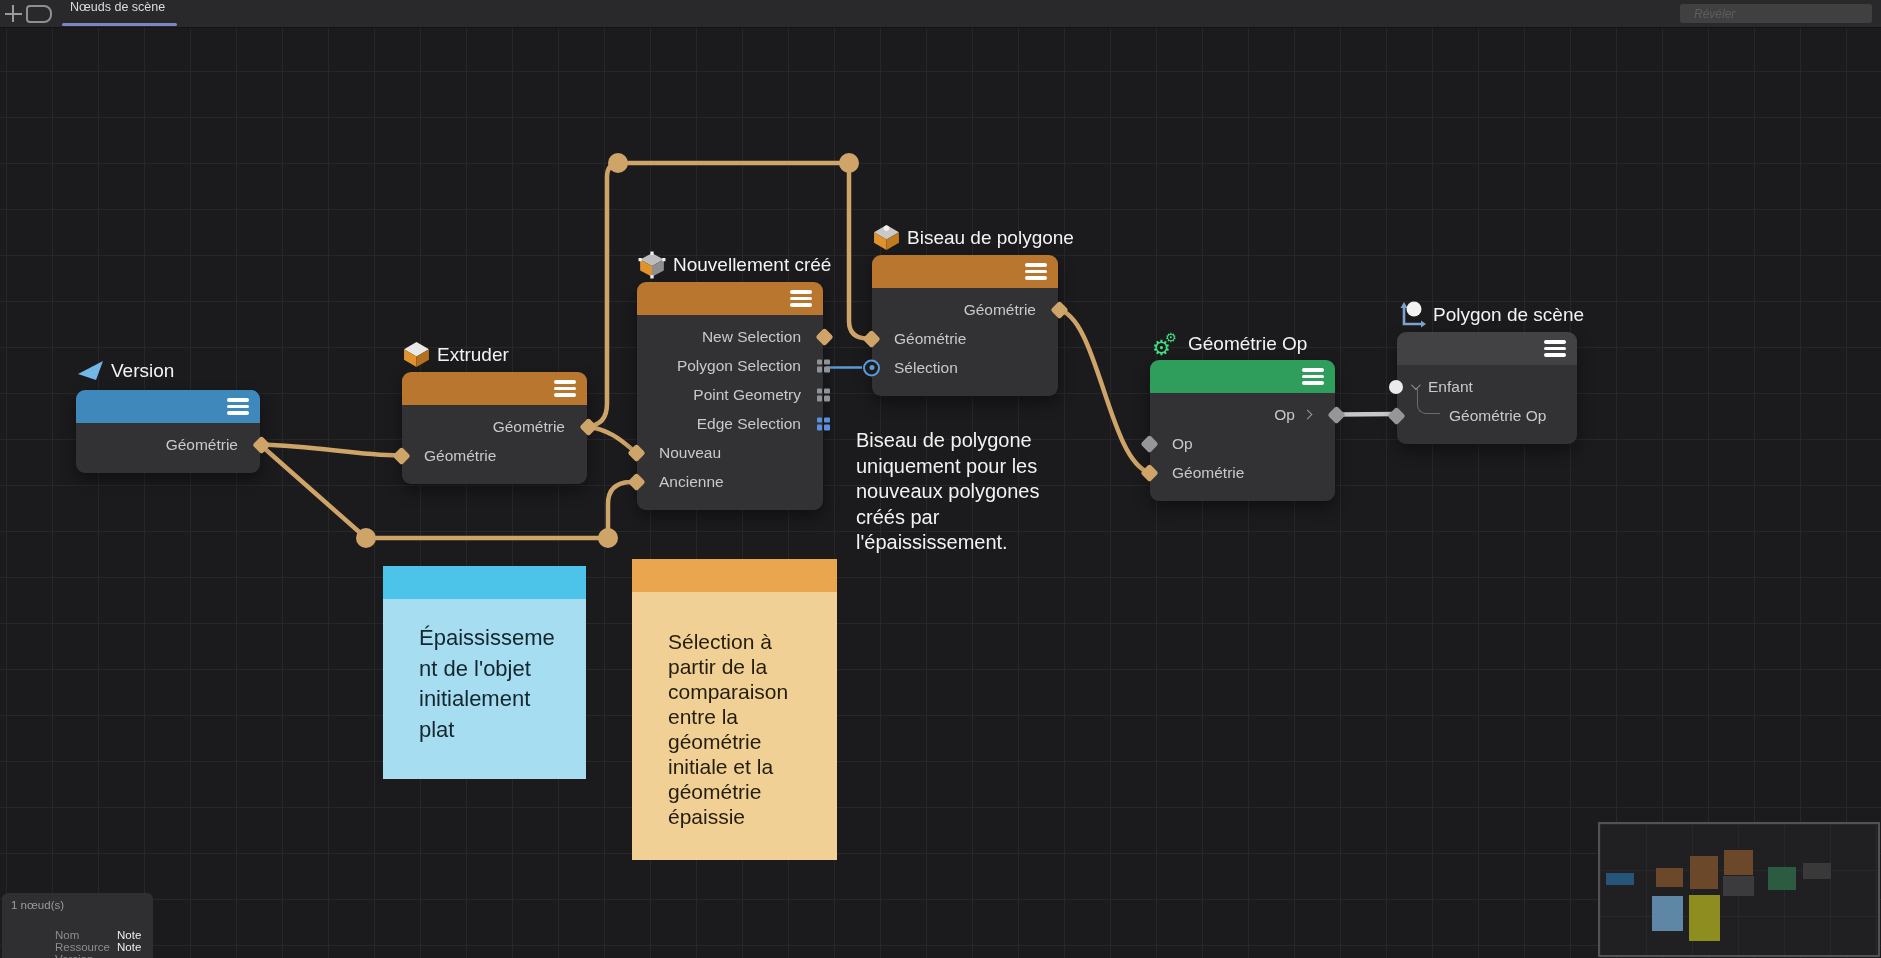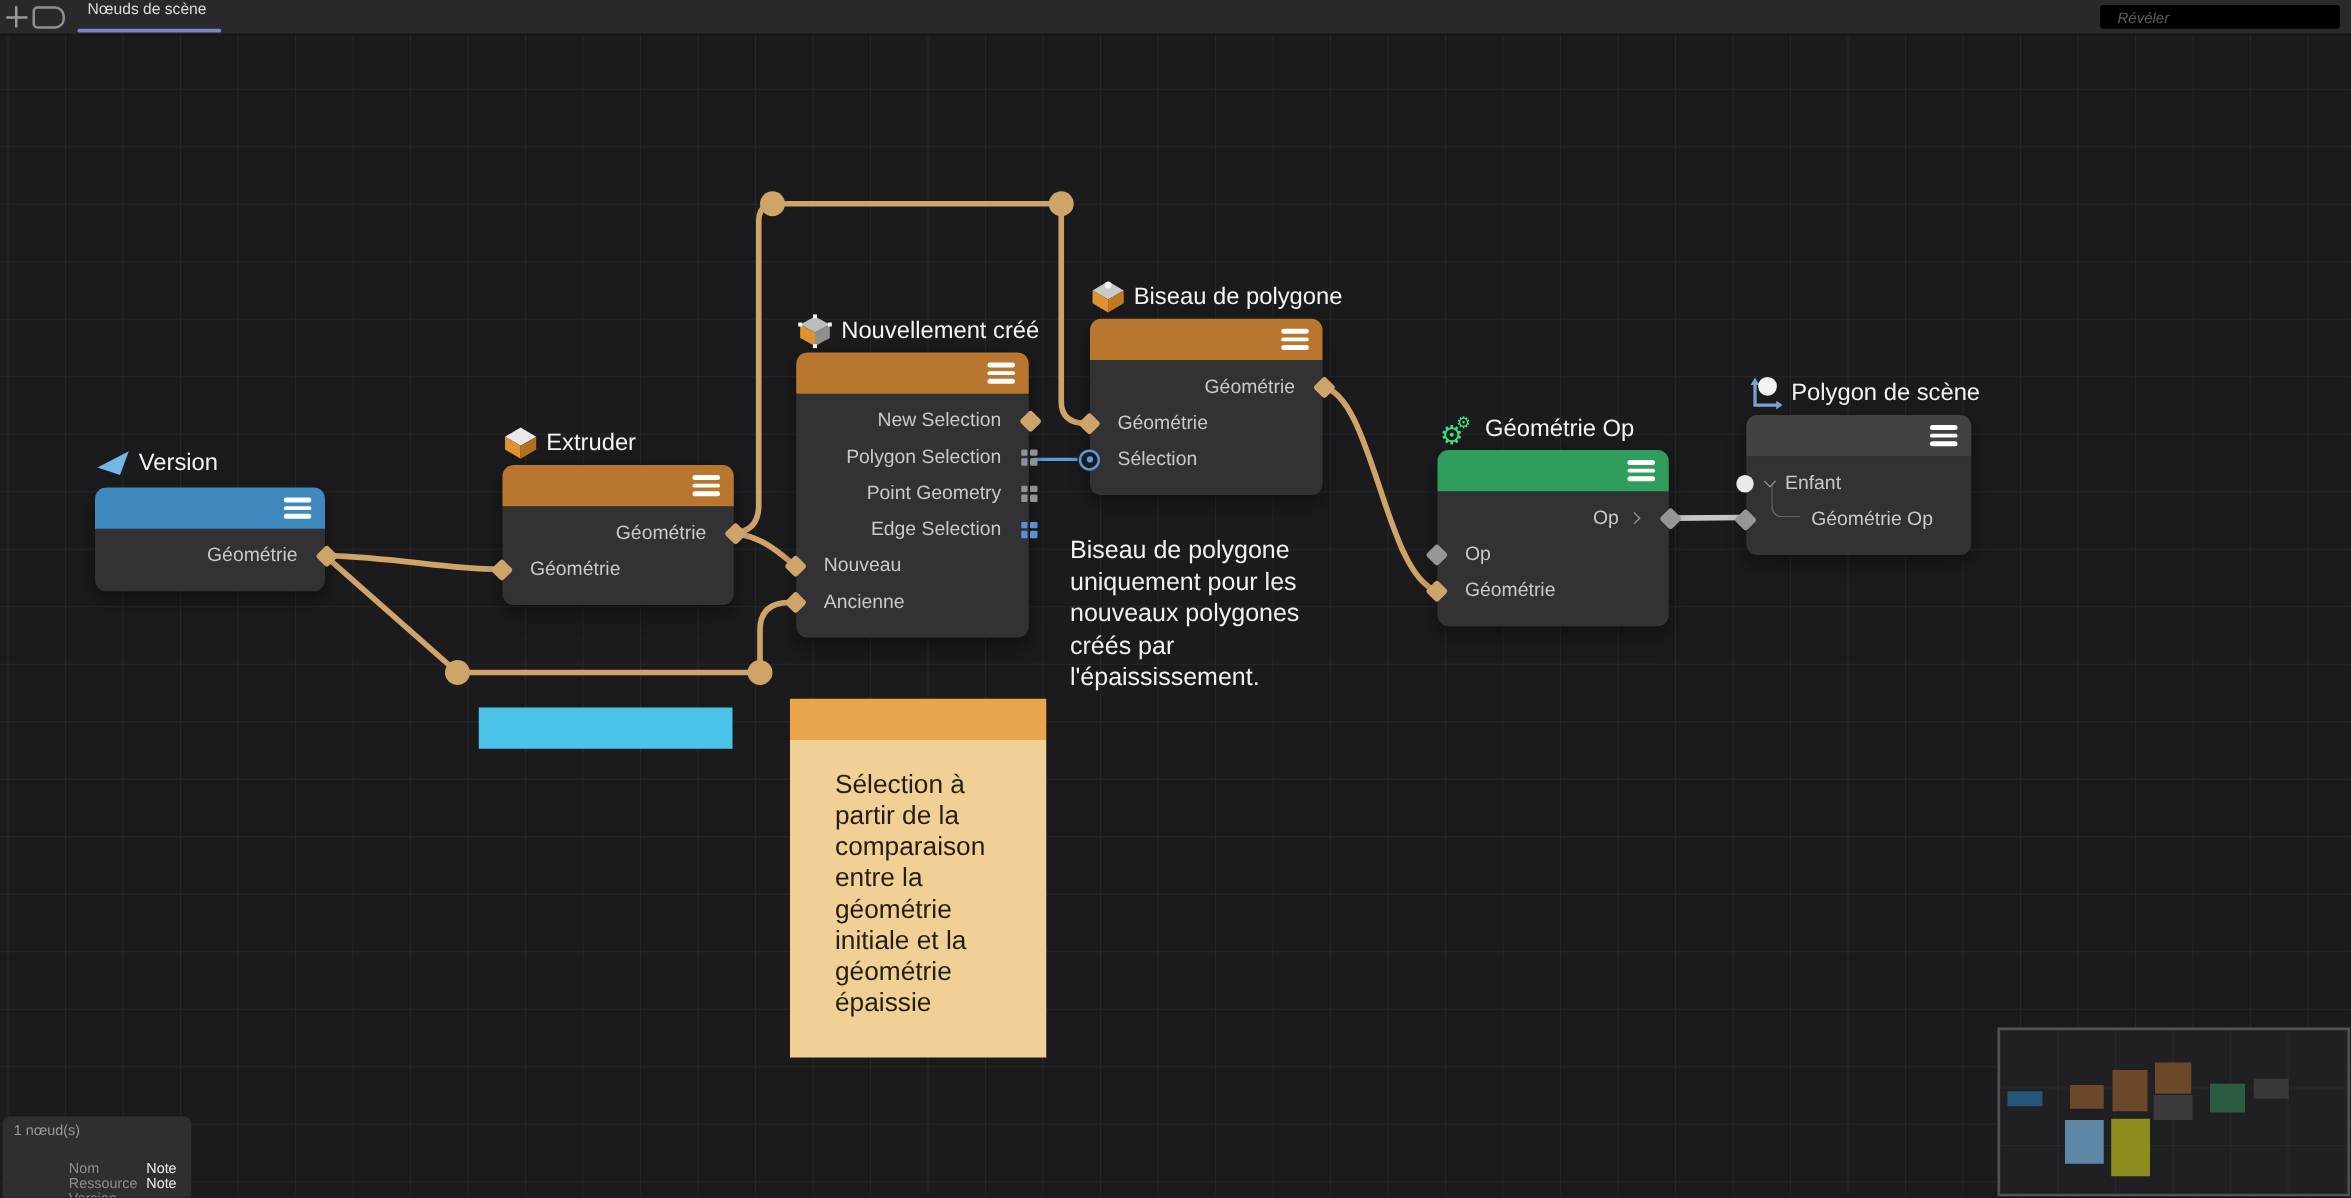--- a/index.html
+++ b/index.html
@@ -18,21 +18,21 @@
     border-bottom:1px solid #141414;z-index:10;display:flex;align-items:center;}
   .tb-btn{width:26px;height:26px;display:flex;align-items:center;justify-content:center;cursor:pointer;}
   .plus{position:relative;width:17px;height:17px;}
   .plus::before,.plus::after{content:"";position:absolute;background:#9a9a9a;}
   .plus::before{left:7.5px;top:0;width:2px;height:17px;}
   .plus::after{left:0;top:7.5px;width:17px;height:2px;}
   .tagicon{width:23px;height:14px;border:2px solid #8f8f8f;border-radius:4px 8px 8px 4px;}
   .tab{margin-left:12px;height:27px;position:relative;display:flex;align-items:flex-start;padding:0 6px;}
   .tab-label{color:#dcdcdc;font-size:12.5px;}
   .tab-underline{position:absolute;left:-2px;right:-6px;bottom:1px;height:3px;background:#7b86c6;border-radius:2px;}
-  .searchbox{position:absolute;right:9px;top:4px;width:178px;height:19px;background:#000000;
+  .searchbox{position:absolute;right:9px;top:4px;width:178px;height:19px;background:#404040;
     border:none;border-radius:3px;color:#bbb;font-size:12px;padding:0 0 0 14px;outline:none;}
   .searchbox::placeholder{font-style:italic;color:#5d5d5d;}
   
   svg.wires{position:absolute;left:0;top:0;z-index:1;}
   .w-tan{stroke:#cfa469;stroke-width:4.5;fill:none;stroke-linecap:round;}
   .w-blue{stroke:#5c9ad6;stroke-width:2.5;fill:none;}
   .w-gray{stroke:#c6c7c9;stroke-width:4.5;fill:none;stroke-linecap:round;}
   .jdot{fill:#cfa469;}
   
   .node{position:absolute;z-index:2;border-radius:9px;box-shadow:0 7px 16px rgba(0,0,0,.4);}
@@ -70,21 +70,21 @@
   .annotation{position:absolute;left:856px;top:428px;z-index:2;color:#f2f2f2;font-size:20px;
     line-height:25.5px;white-space:pre-line;}
   .note{position:absolute;z-index:2;}
   .note-head{height:33px;}
   .note-body{white-space:pre-line;}
   .note-blue .note-head{background:#4cc3e9;}
   .note-blue .note-body{background:#a7ddf0;color:#14262e;font-size:22px;line-height:30.5px;
     padding:24px 8px 0 36px;height:156px;}
   .note-orange .note-head{background:#eaa64f;}
   .note-orange .note-body{background:#f0d095;color:#241d0d;font-size:21px;line-height:25px;
-    padding:23px 8px 0 36px;height:231px;}
+    padding:37px 8px 0 36px;height:231px;}
   
   .statuspanel{position:absolute;left:2px;top:893px;z-index:5;background:#2f2f31;border-radius:6px;
     padding:6px 12px 7px 9px;font-size:11.5px;min-width:96px;}
   .sp-count{color:#9a9a9a;margin-bottom:18px;}
   .sp-row{display:flex;margin-left:44px;}
   .sp-key{color:#8d8d8d;width:62px;}
   .sp-val{color:#ececec;}
   
   .minimap{position:absolute;left:1598px;top:822px;width:278px;height:131px;z-index:4;
     background:#202022;border:2px solid #525254;
@@ -337,20 +337,24 @@
 </div>
 
 <div class="annotation">Biseau de polygone
 uniquement pour les
 nouveaux polygones
 créés par
 l'épaississement.</div>
 
 <div class="note note-blue" style="left:383px;top:566px;width:203px;">
   <div class="note-head"></div>
+  <div class="note-body">Épaississeme
+nt de l'objet
+initialement
+plat</div>
 </div>
 
 <div class="note note-orange" style="left:632px;top:559px;width:205px;">
   <div class="note-head"></div>
   <div class="note-body">Sélection à
 partir de la
 comparaison
 entre la
 géométrie
 initiale et la

